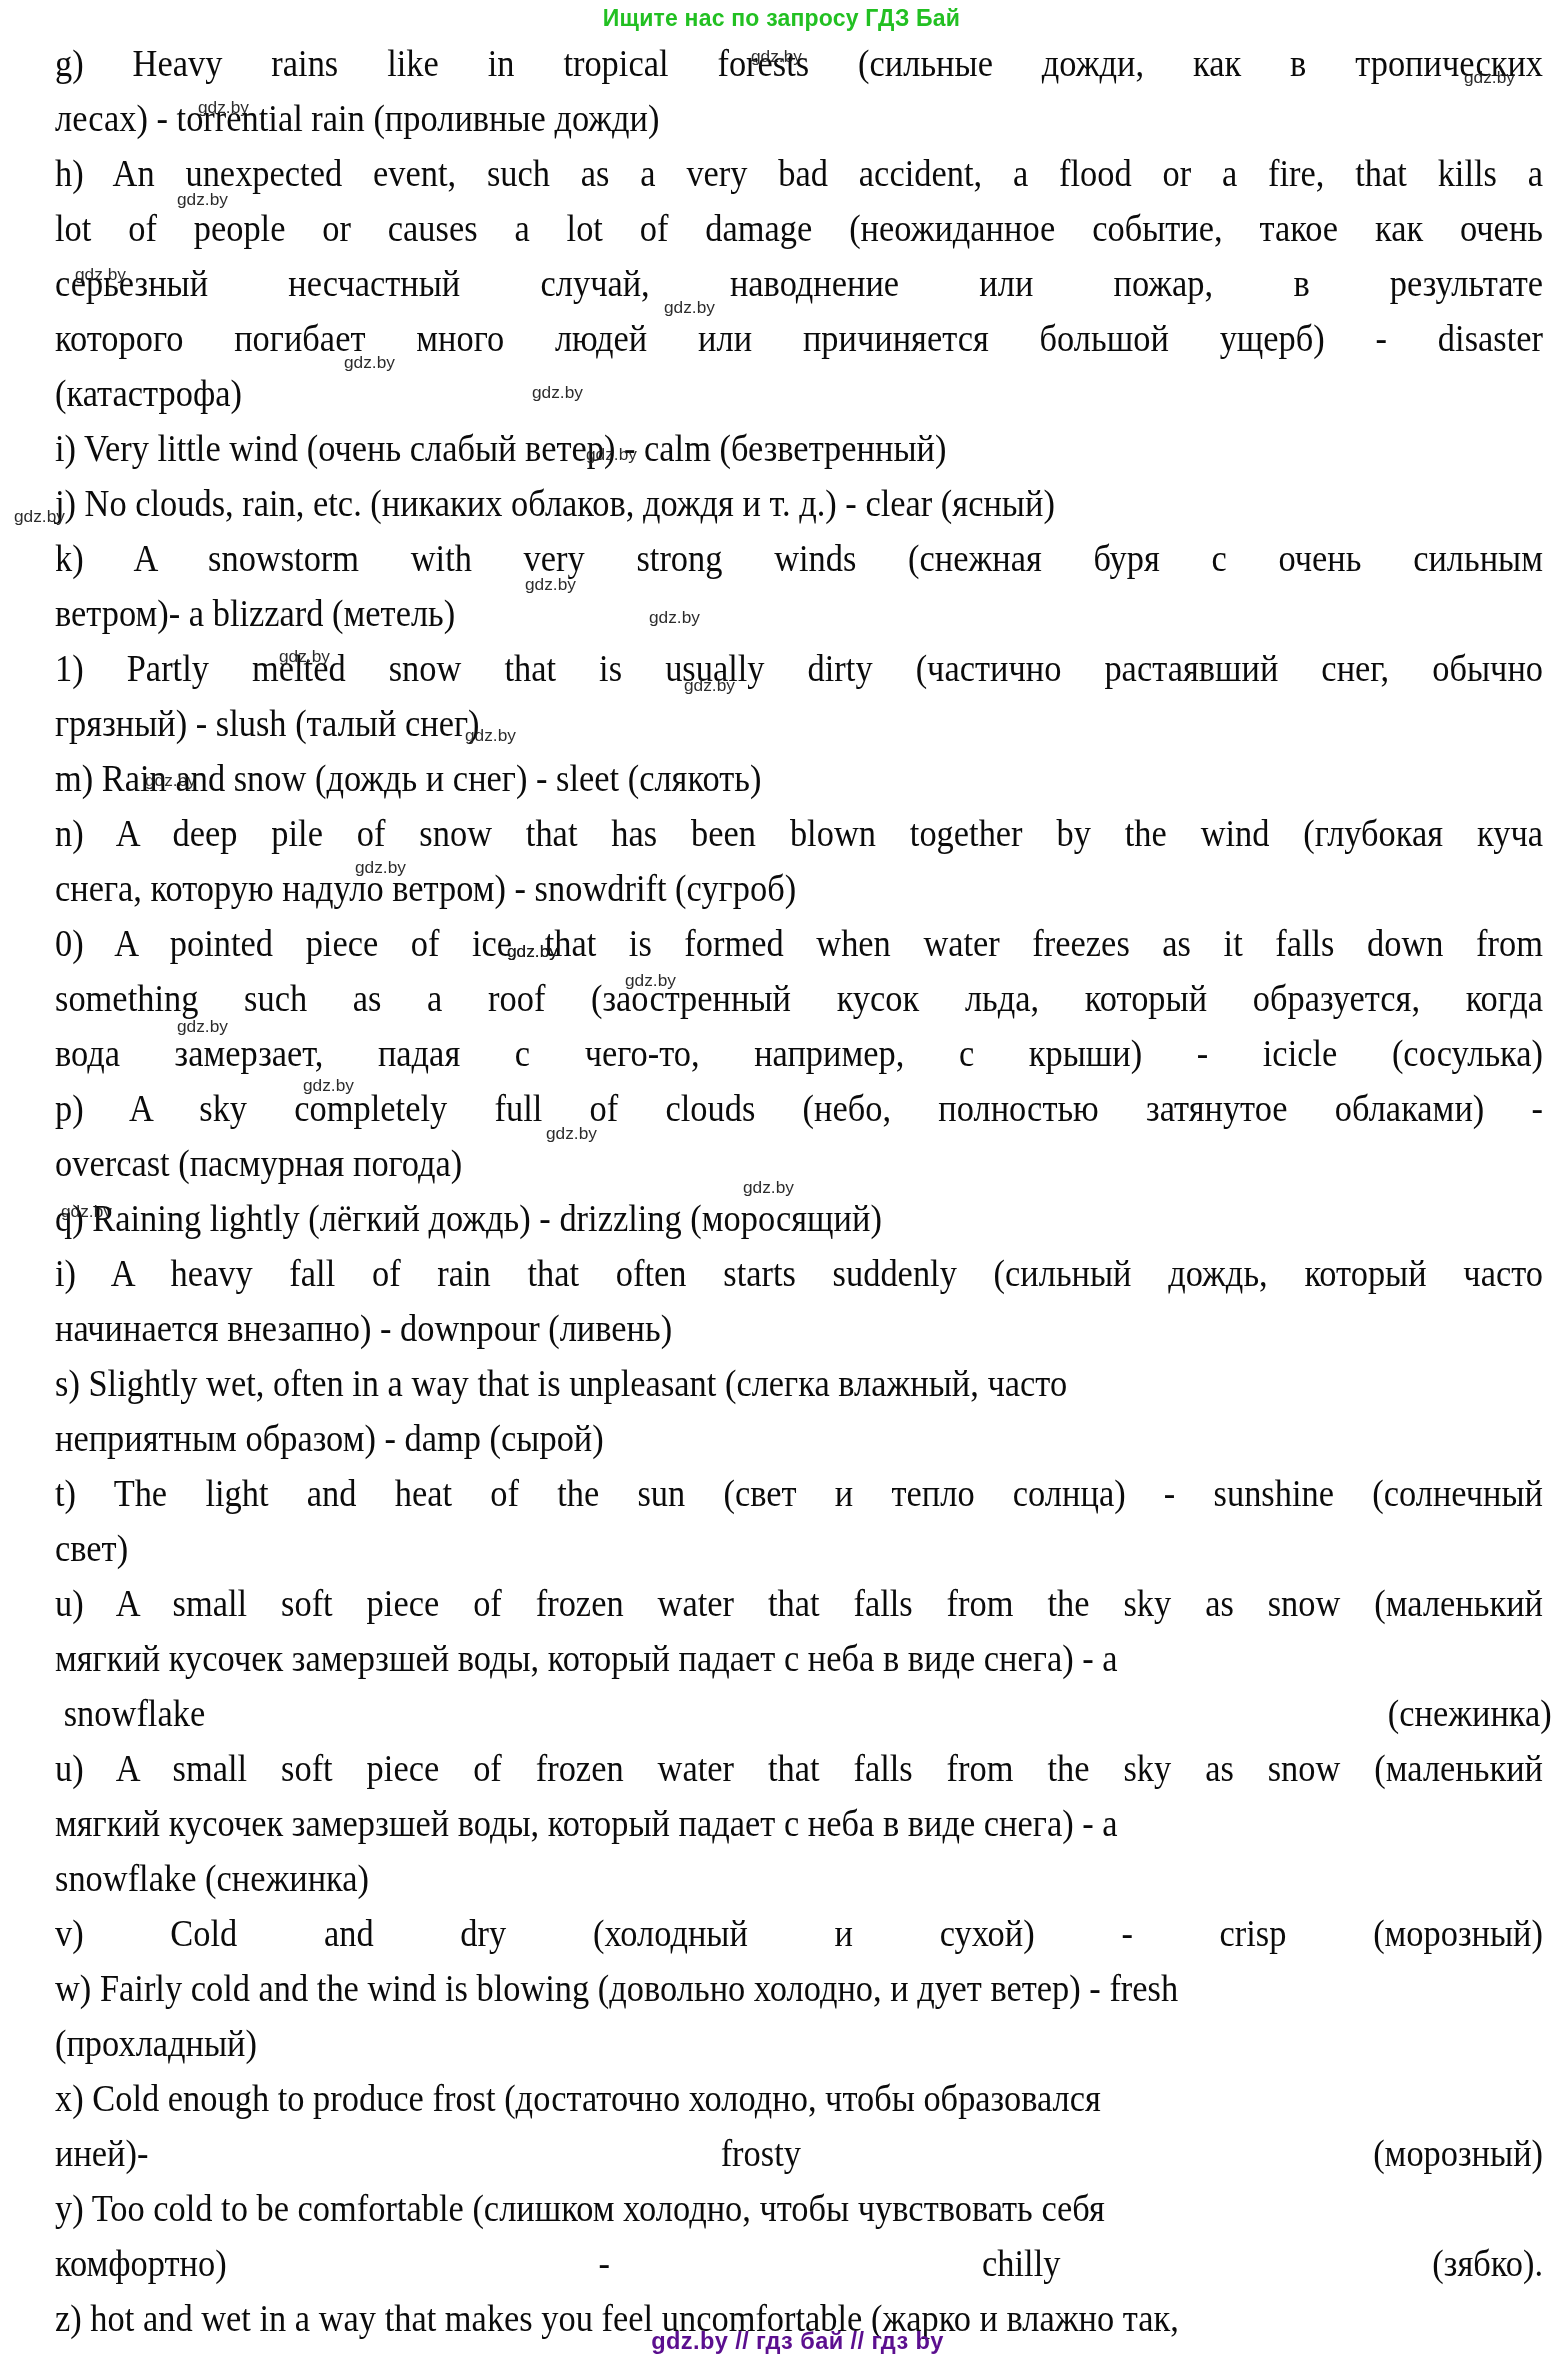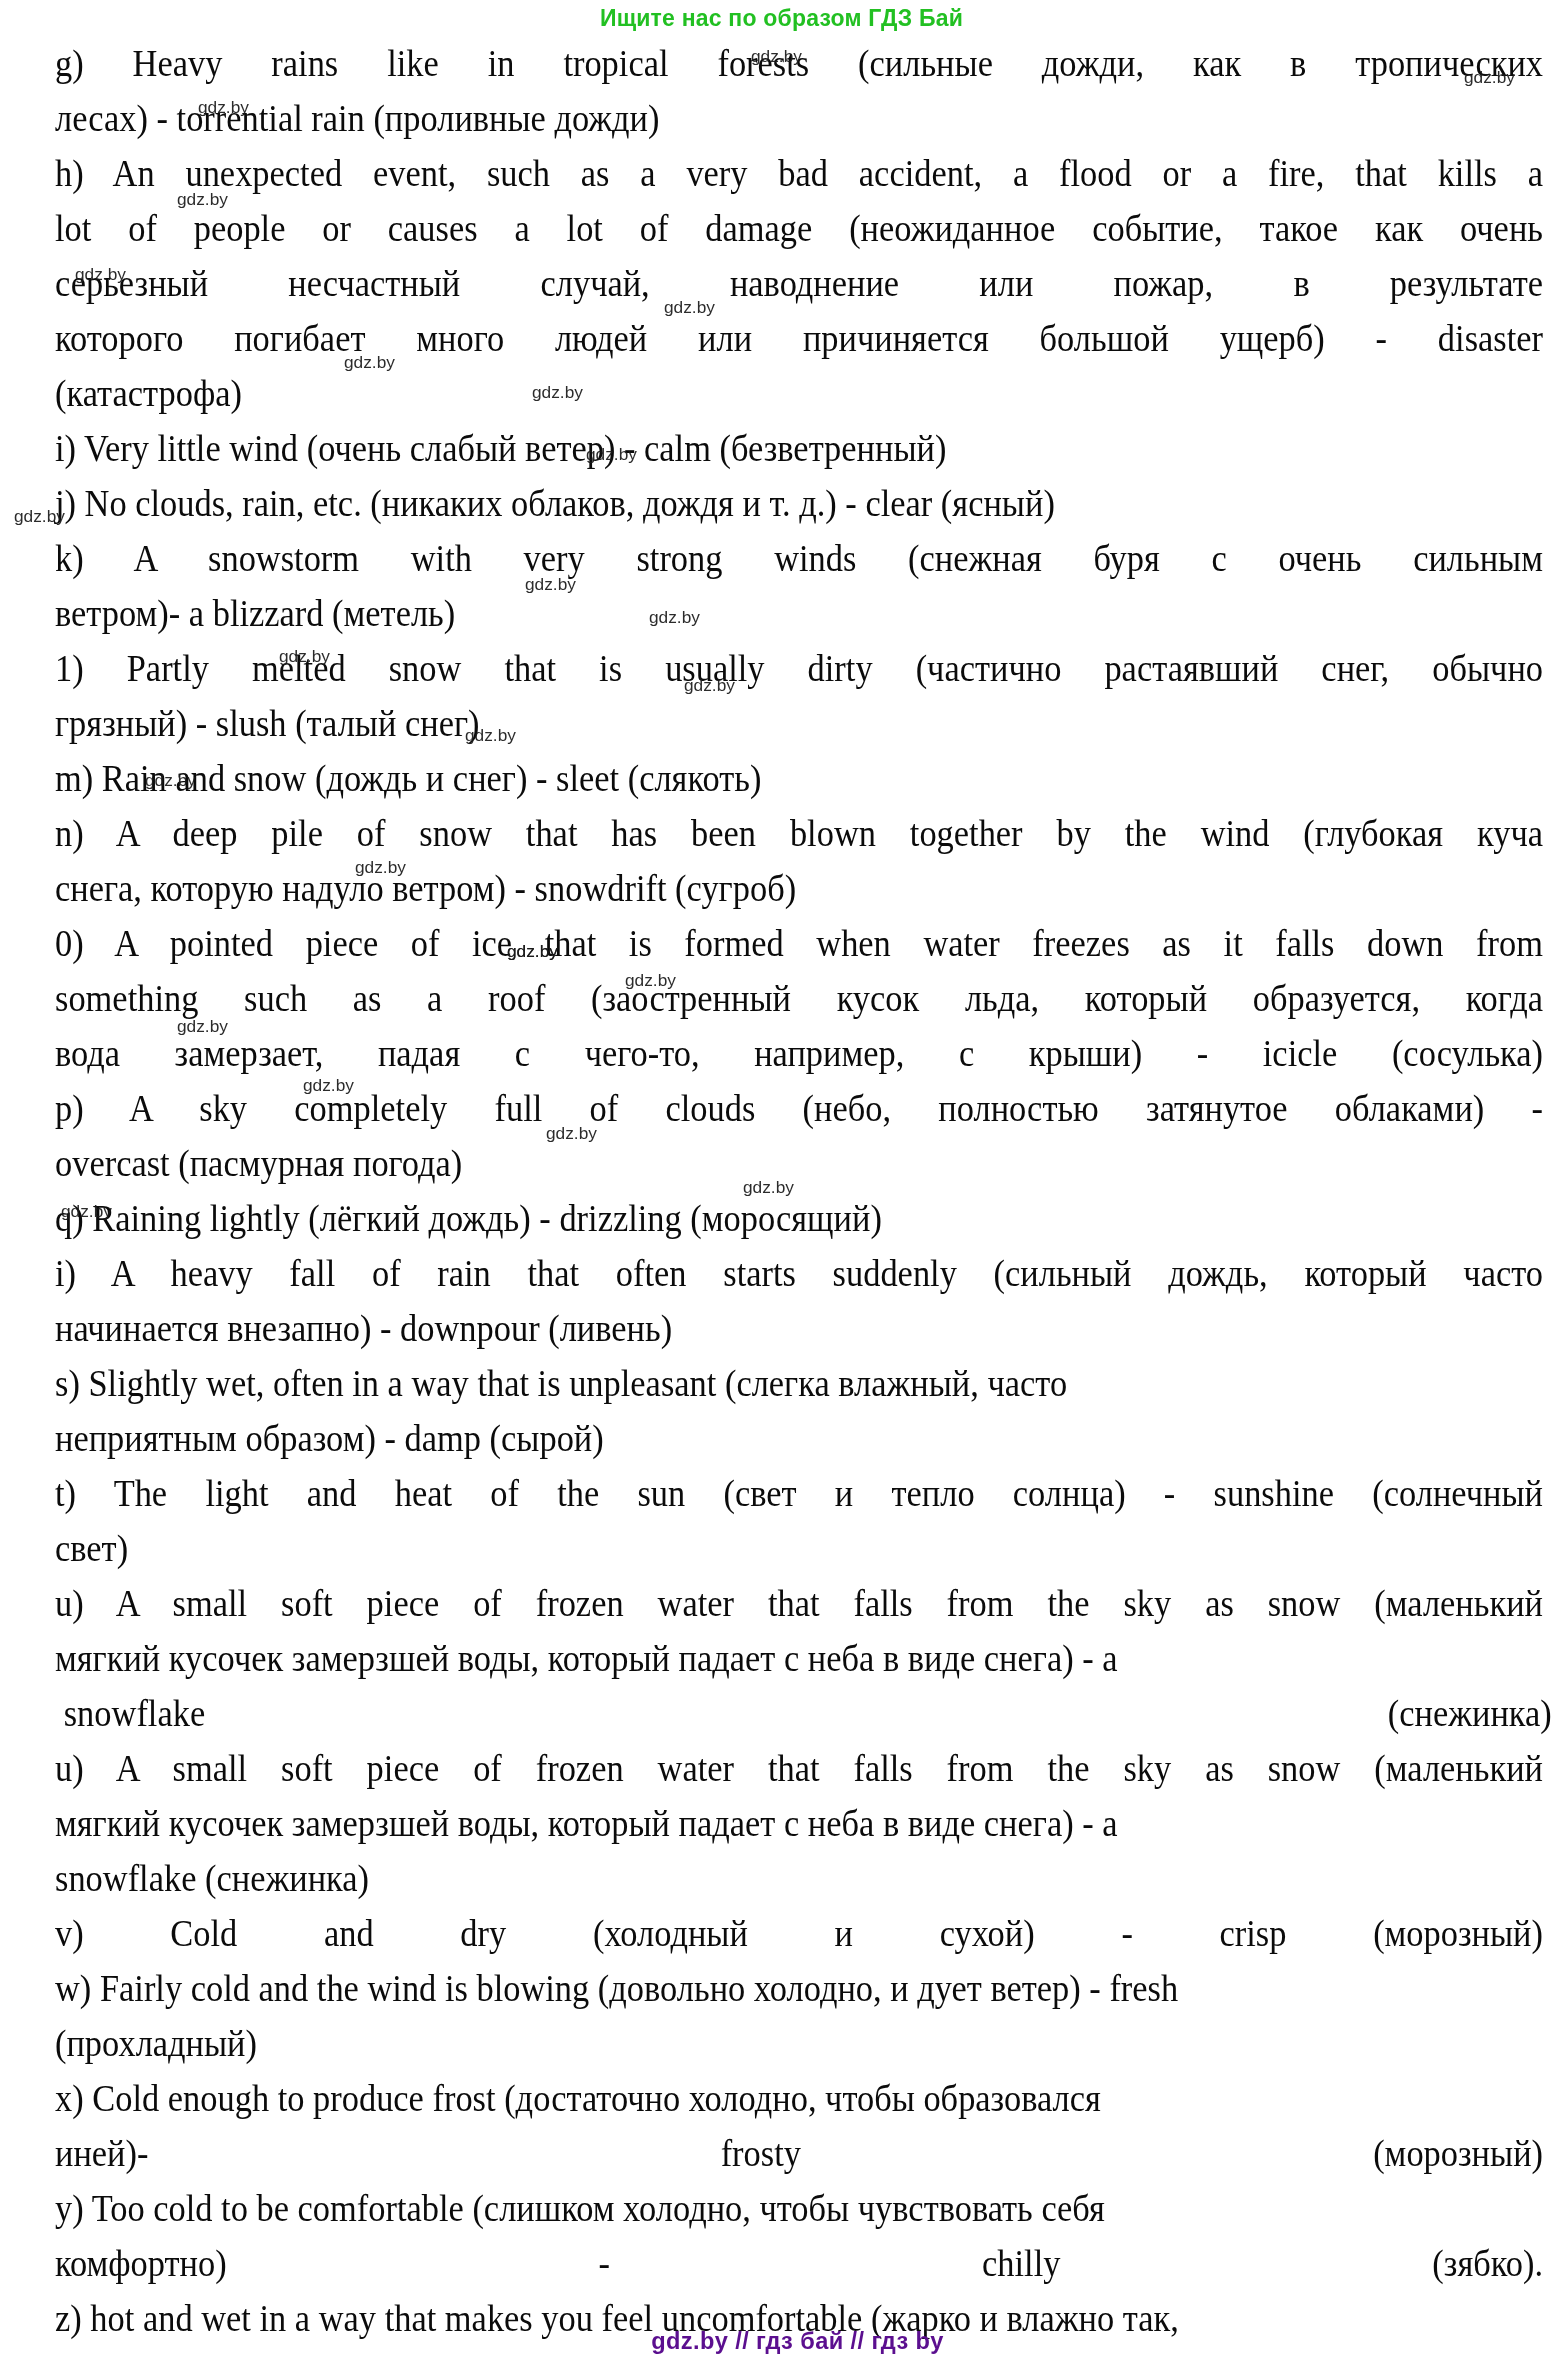--- a/index.html
+++ b/index.html
@@ -81,21 +81,21 @@
     font-size: 17.3px;
     font-weight: 400;
     white-space: nowrap;
     opacity: 0.92;
     pointer-events: none;
   }
 </style>
 </head>
 <body>
 
-<div class="site-header">Ищите нас по образом ГДЗ Бай</div>
+<div class="site-header">Ищите нас по запросу ГДЗ Бай</div>
 
 <div class="page-body">
 
   <div class="answer-line justify w-full">g) Heavy rains like in tropical forests (сильные дожди, как в тропических</div>
   <div class="answer-line">лесах) - torrential rain (проливные дожди)</div>
   <div class="answer-line justify w-full">h) An unexpected event, such as a very bad accident, a flood or a fire, that kills a</div>
   <div class="answer-line justify w-full">lot of people or causes a lot of damage (неожиданное событие, такое как очень</div>
   <div class="answer-line justify w-full">серьезный несчастный случай, наводнение или пожар, в результате</div>
   <div class="answer-line justify w-full">которого погибает много людей или причиняется большой ущерб) - disaster</div>
   <div class="answer-line">(катастрофа)</div>

